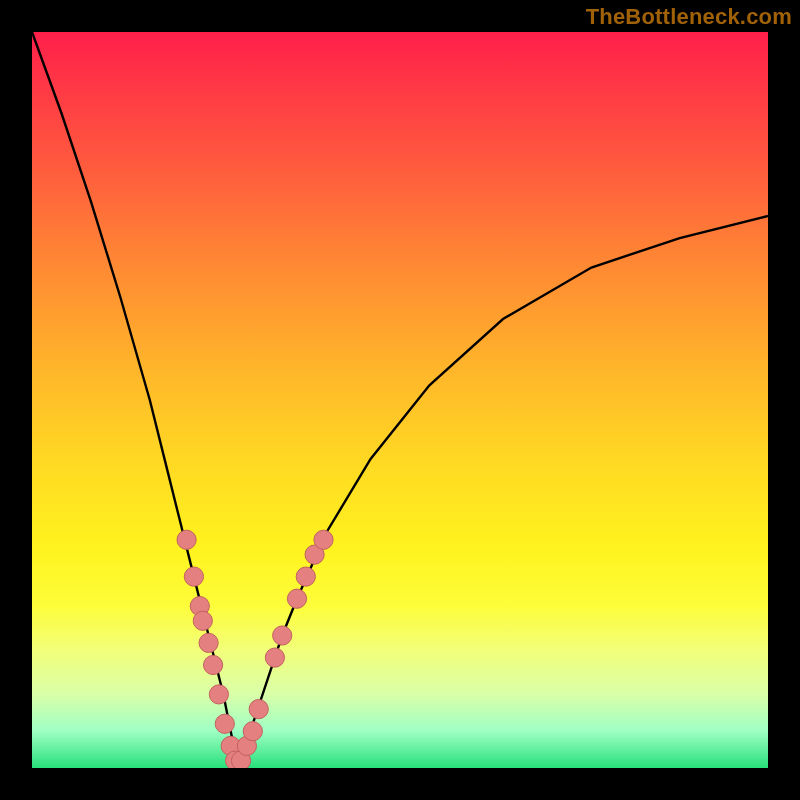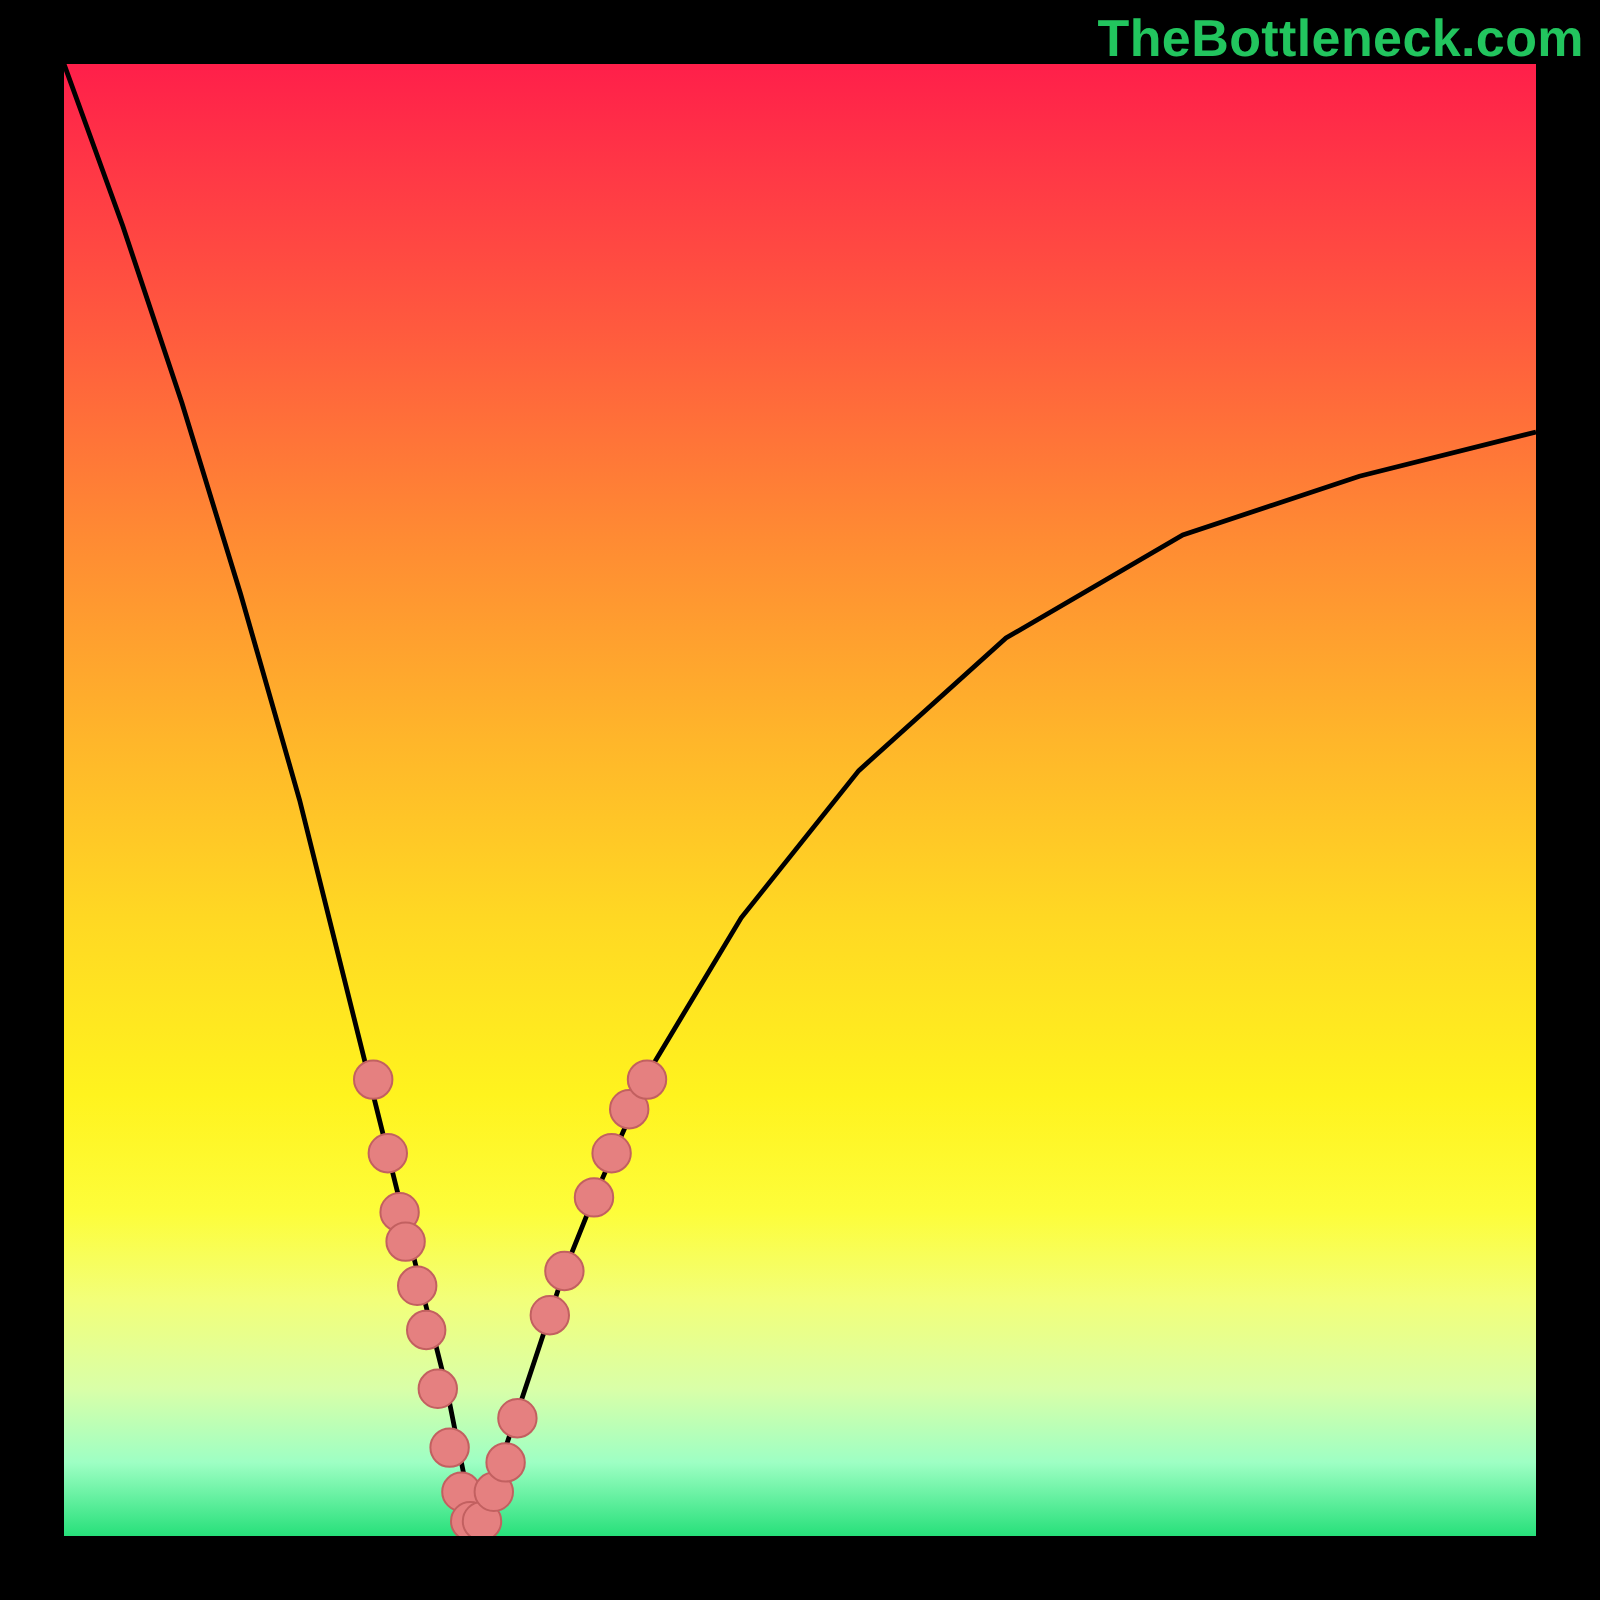--- a/index.html
+++ b/index.html
@@ -14,22 +14,22 @@
   .frame {
     position: relative;
     width: 800px;
     height: 800px;
     background: #000;
   }
   .watermark {
     position: absolute;
     top: 4px;
     right: 8px;
-    color: #22c55e;
-    font-size: 26px;
+    color: #a16207;
+    font-size: 22px;
     font-weight: 600;
     letter-spacing: 0.2px;
     z-index: 10;
     text-align: center;
   }
   .plot {
     position: absolute;
     left: 32px;
     top: 32px;
     width: 736px;

